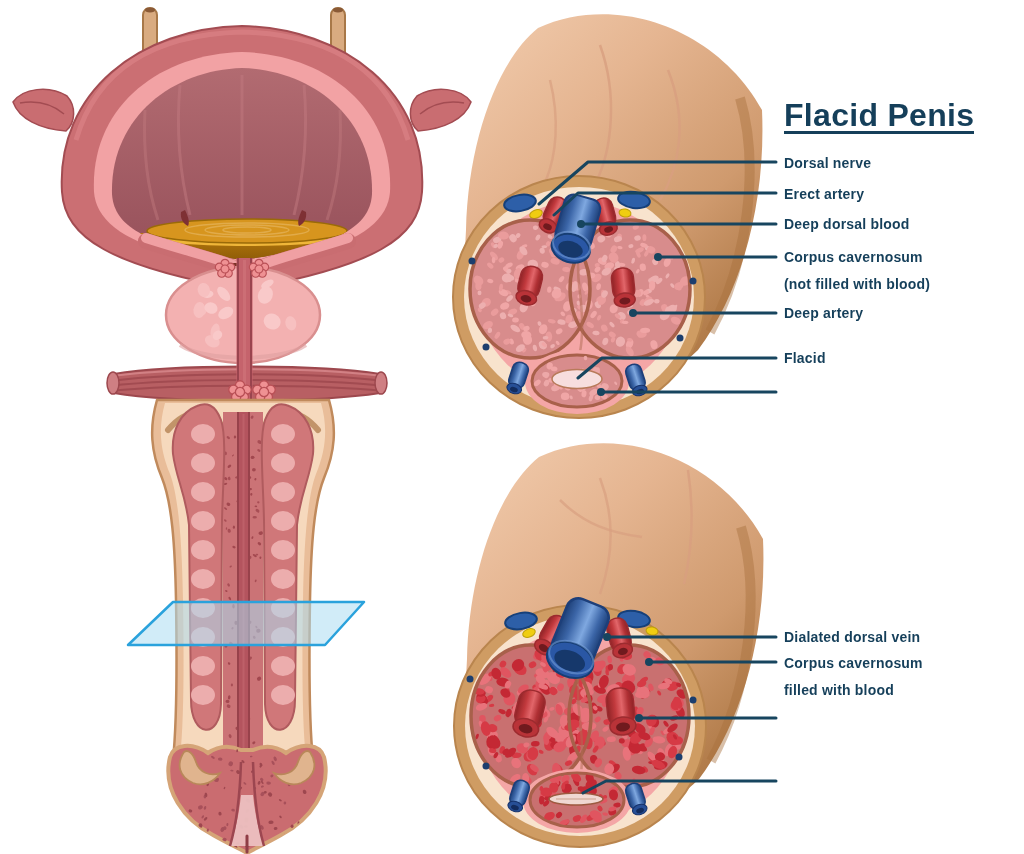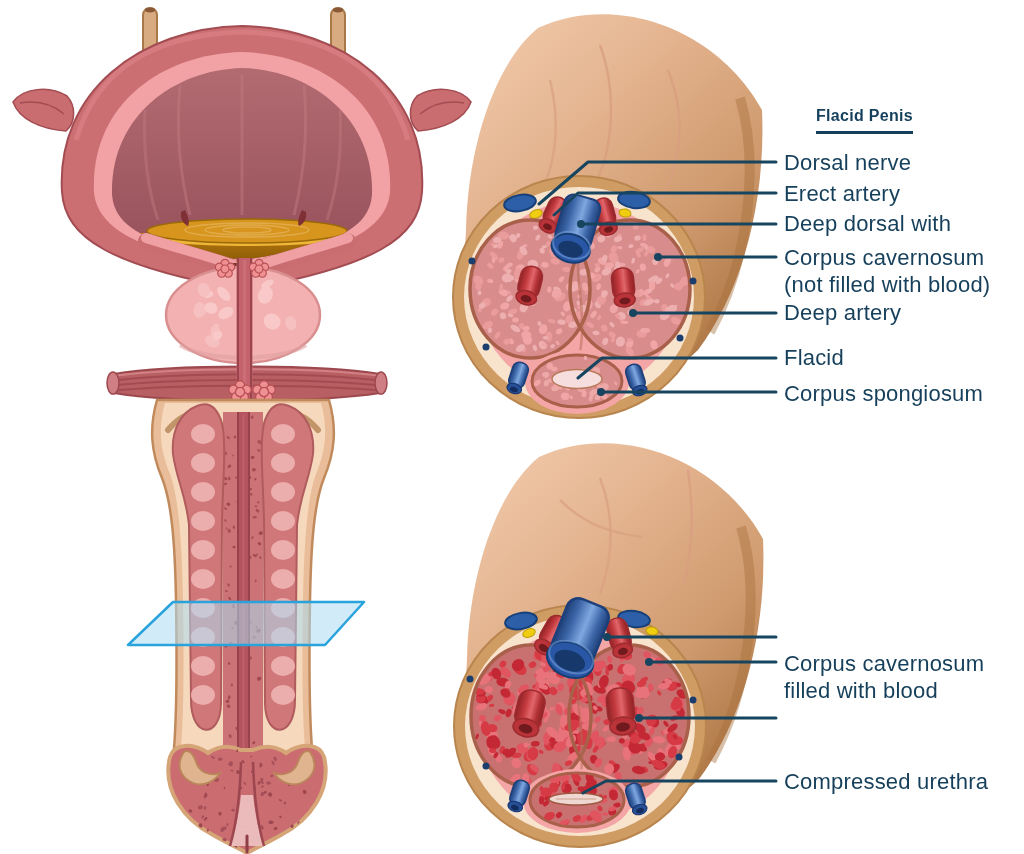--- a/index.html
+++ b/index.html
@@ -1,22 +1,22 @@
 <!DOCTYPE html>
 <html style="--label: #153f5a; --line: #17455f;"><head>
 <meta charset="utf-8">
 <style>
   html,body{margin:0;padding:0;background:#ffffff;}
   .canvas{position:relative;width:1024px;height:854px;background:#fff;overflow:hidden;
           font-family:"Liberation Sans", sans-serif;}
-  .lbl{position:absolute;left:784px;font-size:22px;font-weight:normal;line-height:26px;
+  .lbl{position:absolute;left:784px;font-size:14px;font-weight:bold;line-height:26px;
        color:var(--label,#153f5a);white-space:pre-line;letter-spacing:.2px;}
-  .ttl{position:absolute;left:784px;font-size:16px;font-weight:bold;line-height:27px;
+  .ttl{position:absolute;left:784px;font-size:32px;font-weight:bold;line-height:27px;
        color:var(--label,#153f5a);border-bottom:3px solid var(--label,#153f5a);
-       padding-bottom:2px;letter-spacing:.3px;margin-left:32px;}
+       padding-bottom:2px;letter-spacing:.3px;}
   svg{position:absolute;left:0;top:0;}
   .leader{stroke:var(--line,#17455f);stroke-width:3;fill:none;stroke-linecap:round;stroke-linejoin:round;}
   .ldot{fill:var(--line,#17455f);}
 </style>
 </head>
 <body>
 
 <div class="canvas">
 
 <svg width="1024" height="854" viewBox="0 0 1024 854">
@@ -1165,24 +1165,23 @@
         <circle class="ldot" cx="649" cy="662" r="4"></circle>
   <path class="leader" d="M 639,718 L 776,718"></path>
         <circle class="ldot" cx="639" cy="718" r="4"></circle>
   <path class="leader" d="M 583,793 L 606,781 L 776,781"></path>
 </g>
 </svg>
 
 <div class="ttl" style="top:102px">Flacid Penis</div>
 <div class="lbl" style="top:150px">Dorsal nerve</div>
 <div class="lbl" style="top:181px">Erect artery</div>
-<div class="lbl" style="top:211px">Deep dorsal with</div>
+<div class="lbl" style="top:211px">Deep dorsal blood</div>
 <div class="lbl" style="top:244px;line-height:27px">Corpus cavernosum
 (not filled with blood)</div>
 <div class="lbl" style="top:300px">Deep artery</div>
 <div class="lbl" style="top:345px">Flacid</div>
-<div class="lbl" style="top:381px">Corpus spongiosum</div>
-
+
+<div class="lbl" style="top:624px">Dialated dorsal vein</div>
 <div class="lbl" style="top:650px;line-height:27px">Corpus cavernosum
 filled with blood</div>
-<div class="lbl" style="top:769px">Compressed urethra</div>
 
 </div>
 
 </body></html>

